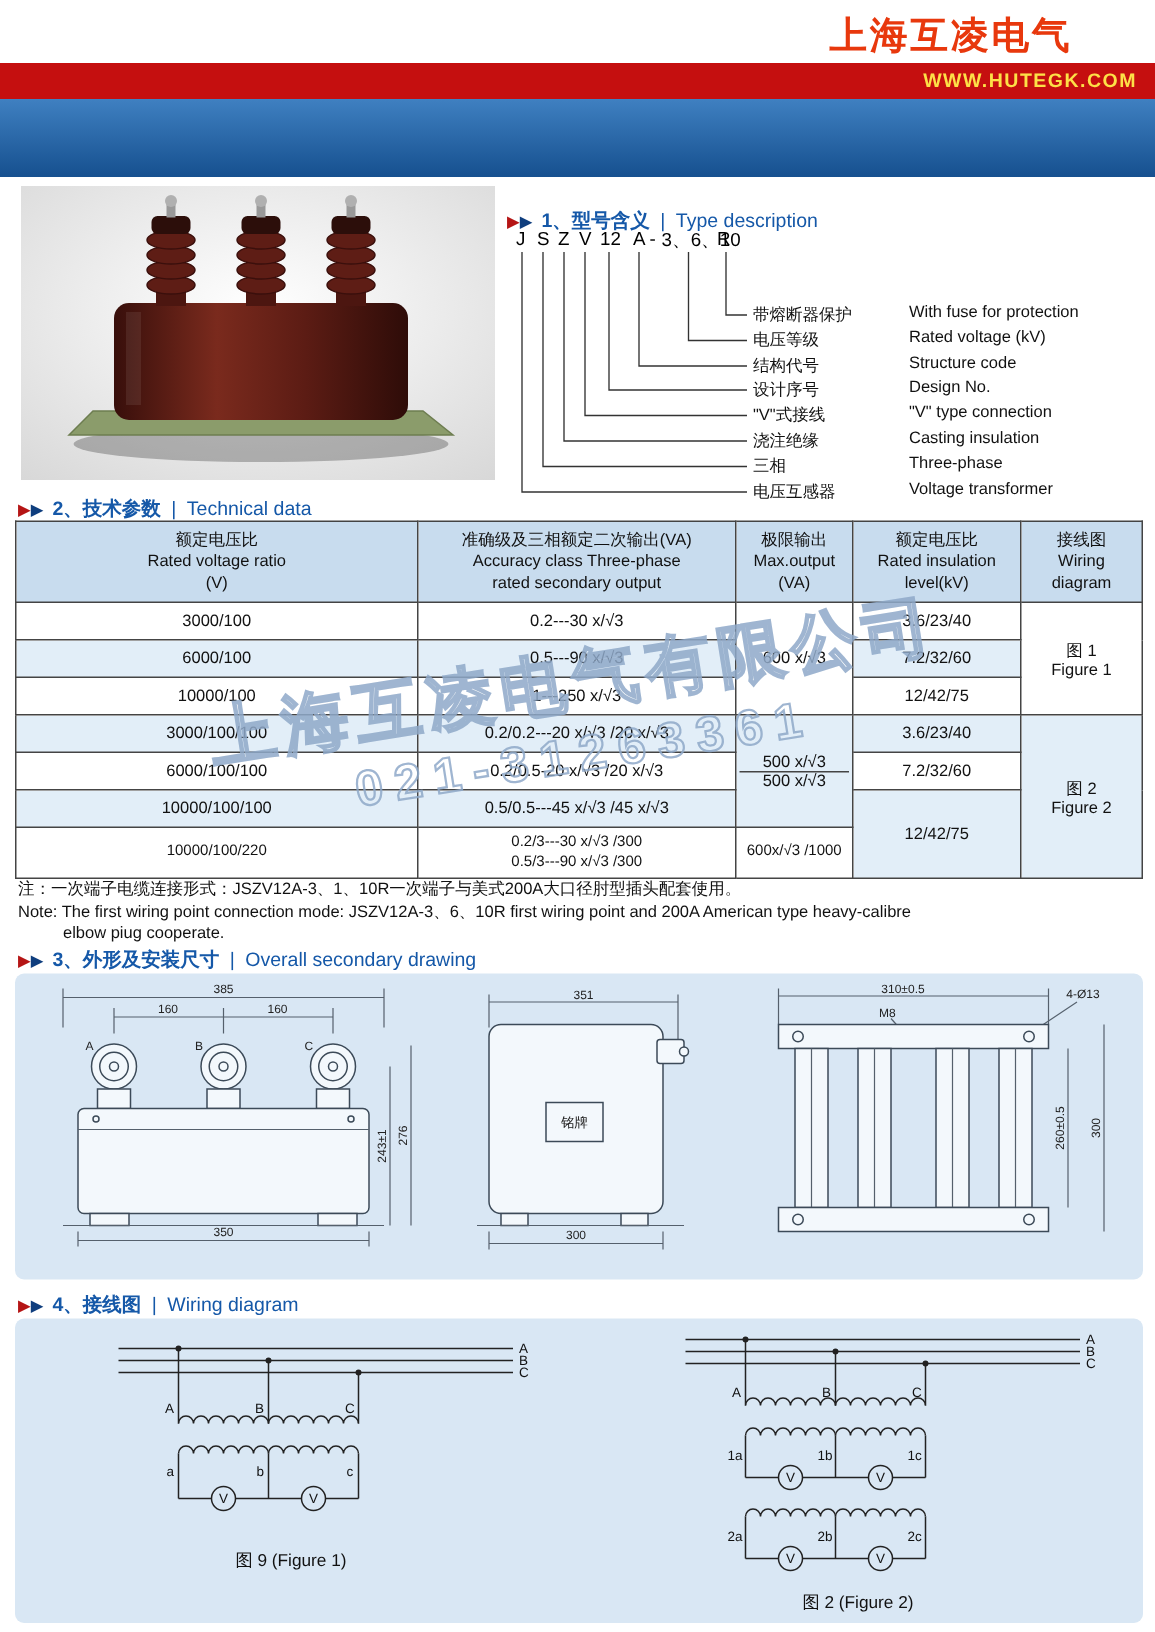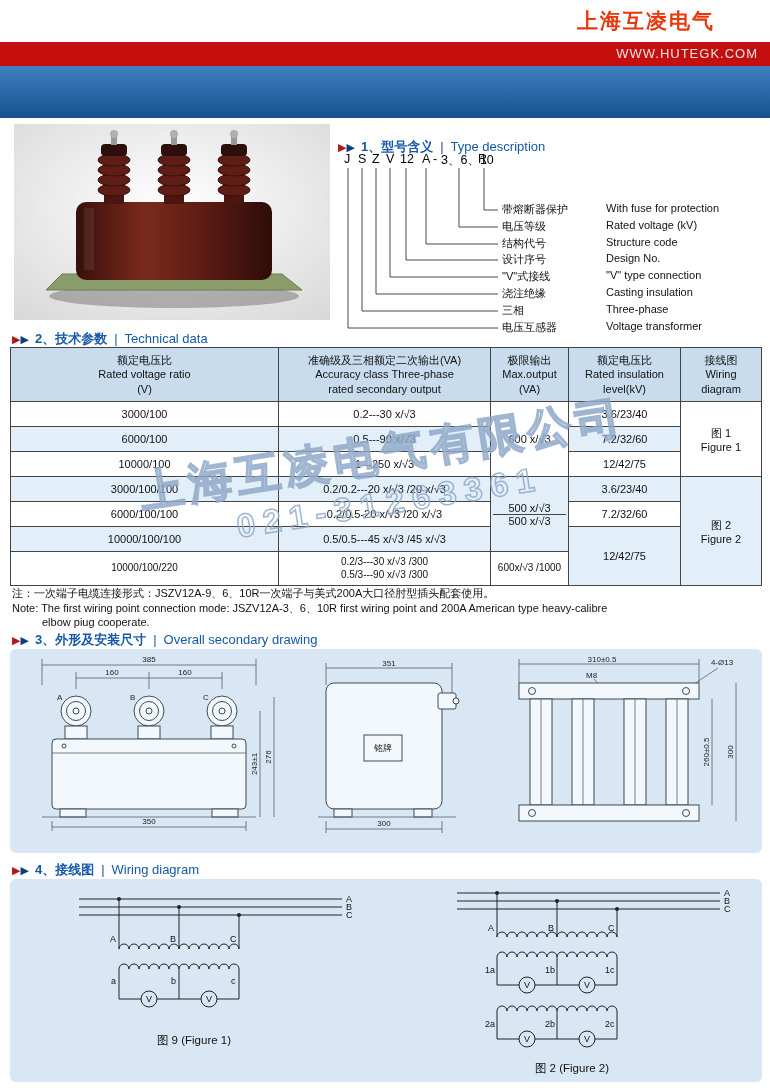--- a/index.html
+++ b/index.html
@@ -2,23 +2,23 @@
 <html><head>
 <meta charset="utf-8">
 <style>
   * { margin:0; padding:0; box-sizing:border-box; }
   html,body { background:#fff; }
   body { font-family:"Liberation Sans","DejaVu Sans",sans-serif; color:#111; }
   .page { position:relative; width:770px; height:1088px; background:#ffffff; overflow:hidden; }
 
   
   .topbar { position:absolute; left:0; top:0; width:770px; height:42px; background:#ffffff; }
-  .brand { position:absolute; right:55px; top:7px; font-size:21px; font-weight:bold; color:#e8380d; letter-spacing:2px; }
+  .brand { position:absolute; right:55px; top:7px; font-size:25px; font-weight:bold; color:#e8380d; letter-spacing:2px; }
   .redbar { position:absolute; left:0; top:42px; width:770px; height:24px; background:#c50f0f; }
-  .site { position:absolute; right:12px; top:4px; color:#e5e5e5; font-size:13px; font-weight:normal; letter-spacing:1px; }
+  .site { position:absolute; right:12px; top:4px; color:#fde047; font-size:13px; font-weight:bold; letter-spacing:1px; }
 
   .titleblock { position:absolute; left:0; top:66px; width:770px; height:52px;
     background:linear-gradient(#3f80c1,#16508f); padding:5px 0 0 16px; }
   .title-cn { display:inline-block; background:#0d4a8e; color:#fff; font-size:15px; font-weight:bold; padding:2px 10px 3px; }
   .title-en { color:#eef4fb; font-size:13.5px; margin-top:3px; padding-left:3px; }
 
   
   .sec-head { position:absolute; font-size:13px; color:#1558a8; white-space:nowrap; }
   .sec-head .arr1 { color:#b51515; font-size:11px; }
   .sec-head .arr2 { color:#0f3e7e; font-size:11px; margin-right:6px; }
@@ -297,21 +297,21 @@
       </tr>
     </tbody>
   </table>
 
   <div class="watermark">
     <div class="w1">上海互凌电气有限公司</div>
     <div class="w2">021-31263361</div>
   </div>
 
   <div class="note">
-    <div>注：一次端子电缆连接形式：JSZV12A-9、6、10R一次端子与美式200A大口径肘型插头配套使用。</div>
+    <div>注：一次端子电缆连接形式：JSZV12A-3、1、10R一次端子与美式200A大口径肘型插头配套使用。</div>
     <div>Note: The first wiring point connection mode: JSZV12A-3、6、10R first wiring point and 200A American type heavy-calibre</div>
     <div class="indent">elbow piug cooperate.</div>
   </div>
 
   <div class="sec-head" style="left:12px;top:631px;">
     <span class="arr1">▶</span><span class="arr2">▶</span><span class="cn">3、外形及安装尺寸</span><span class="sep">|</span><span>Overall secondary drawing</span>
   </div>
 
   <div class="panel panel-dim">
 

